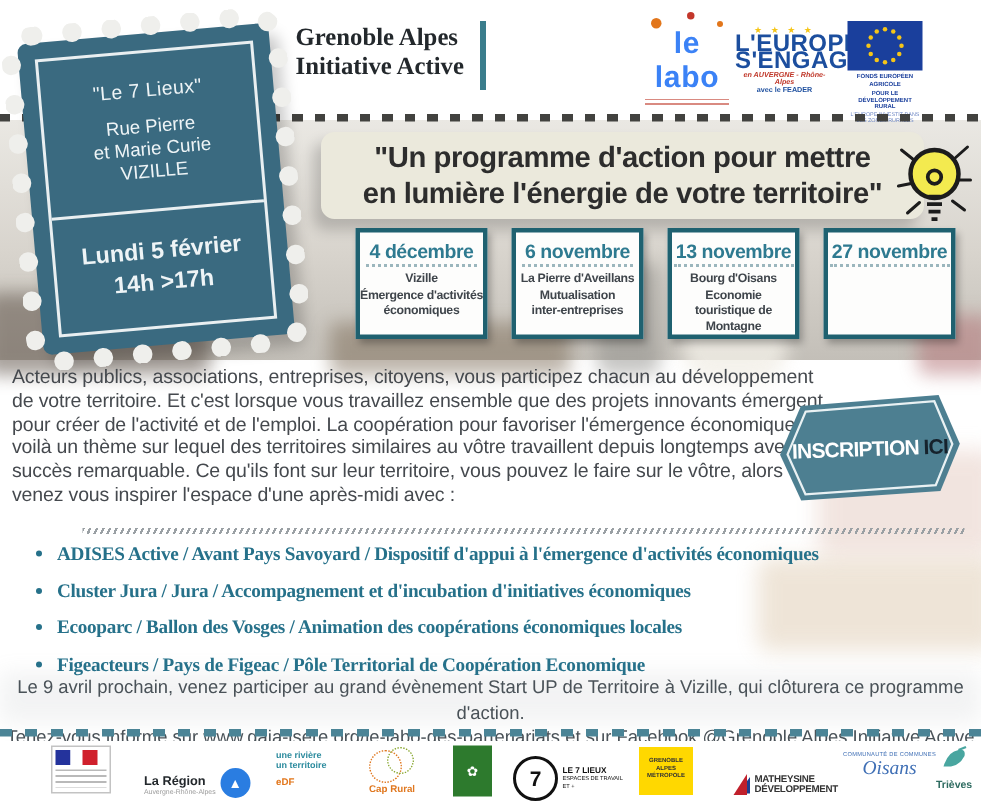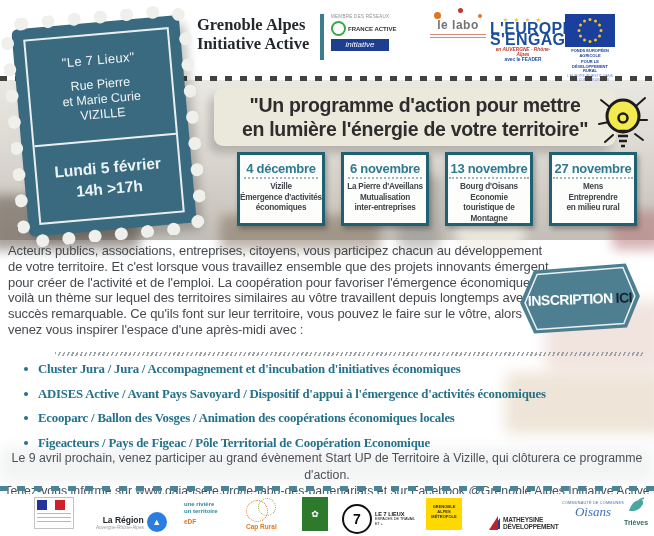--- a/index.html
+++ b/index.html
@@ -47,21 +47,21 @@
          font-weight:bold;font-size:16.5px;line-height:19px;color:#23282c;}
   .brand-bar{position:absolute;left:320px;top:14px;width:4px;height:46px;background:#3a7d8c;z-index:1;}
   .fa-block{position:absolute;left:331px;top:14px;width:92px;z-index:1;}
   .fa-caption{font-size:4.5px;color:#8a8f93;letter-spacing:.3px;}
   .fa-row{display:flex;align-items:center;margin-top:2px;}
   .fa-circle{width:11px;height:11px;border:2px solid #3aa648;border-radius:50%;margin-right:2px;}
   .fa-name{font-size:6px;font-weight:bold;color:#333;}
   .init-box{margin-top:3px;width:58px;height:12px;background:#1e3f8f;color:#fff;
             font-style:italic;font-size:8px;line-height:12px;text-align:center;}
   .labo{position:absolute;left:430px;top:18px;width:56px;z-index:1;text-align:center;}
-  .labo-name{font-size:12px;color:#737373;font-weight:bold;letter-spacing:.5px;}
+  .labo-name{font-size:20px;color:#3b82f6;font-weight:bold;letter-spacing:.5px;}
   .labo-dots span{position:absolute;border-radius:50%;background:#e2761b;}
   .labo-sub{margin-top:2px;height:6px;
             background:repeating-linear-gradient(180deg,#d98a81 0 1px,transparent 1px 3px);}
   .europe{position:absolute;left:490px;top:16px;width:66px;z-index:1;text-align:center;}
   .eu-stars{color:#f5c518;font-size:6px;letter-spacing:2px;}
   .europe-l1,.europe-l2{font-size:16px;font-weight:bold;color:#1c4e9e;line-height:11px;letter-spacing:.3px;}
   .europe-l3{font-size:4.8px;color:#c0392b;font-weight:bold;font-style:italic;margin-top:2px;}
   .europe-l4{font-size:4.8px;color:#1c4e9e;font-weight:bold;}
   .euflag{position:absolute;left:565px;top:14px;width:50px;z-index:1;text-align:center;}
   .euflag-rect{width:50px;height:33px;background:#1a3f9c;position:relative;}
@@ -110,21 +110,21 @@
   .dot-bottom{position:absolute;top:486px;left:0;width:654px;height:5px;z-index:2;
               background:repeating-linear-gradient(90deg,#4b8496 0 8px,transparent 8px 17px);}
   .partners{position:absolute;left:0;top:494px;width:654px;height:42px;background:#fff;z-index:2;}
   .partner{position:absolute;top:0;height:40px;}
   .rep-box{width:40px;height:32px;border:1px solid #c3c3c3;margin-top:3px;padding:2px;box-sizing:border-box;}
   .rep-flag{display:flex;height:10px;}
   .rep-flag i{display:block;height:10px;}
   .rep-lines{margin-top:3px;height:12px;
              background:repeating-linear-gradient(180deg,#b9b9b9 0 1px,transparent 1px 4px);}
   .region{display:flex;align-items:center;margin-top:8px;}
-  .region-txt{text-align:right;margin-right:3px;}
+  .region-txt{text-align:left;margin-right:3px;}
   .region-name{font-size:8.5px;font-weight:bold;color:#23282c;}
   .region-sub{font-size:4.6px;color:#9a9a9a;}
   .region-circ{width:20px;height:20px;border-radius:50%;background:#2a7de1;color:#fff;
                font-size:9px;line-height:20px;text-align:center;}
   .edf-l1{font-size:6px;font-weight:bold;color:#2a8a9d;line-height:6.8px;}
   .edf-mark{margin-top:3px;font-size:6.5px;font-weight:bold;color:#e2761b;}
   .cap-circ{position:relative;width:30px;height:26px;margin:4px auto 0;}
   .cap-circ i{position:absolute;border-radius:50%;}
   .cap-txt{font-size:6.5px;font-weight:bold;color:#e07820;line-height:6.5px;text-align:center;}
   .leader-box{width:26px;height:34px;background:#2d7a2d;margin-top:3px;color:#fff;text-align:center;
@@ -182,28 +182,20 @@
       </div>
     </div>
   </div>
 
   <div class="brand">
     <div>Grenoble Alpes</div>
     <div>Initiative Active</div>
   </div>
   <div class="brand-bar"></div>
 
-  <div class="fa-block">
-    <div class="fa-caption">MEMBRE DES RÉSEAUX</div>
-    <div class="fa-row">
-      <span class="fa-circle"></span>
-      <span class="fa-name">FRANCE ACTIVE</span>
-    </div>
-    <div class="init-box">initiative</div>
-  </div>
 
   <div class="labo">
     <span class="labo-dots">
       <span style="left:4px;top:-6px;width:7px;height:7px;"></span>
       <span style="left:28px;top:-10px;width:5px;height:5px;background:#c3372b;"></span>
       <span style="left:48px;top:-4px;width:4px;height:4px;"></span>
     </span>
     <div class="labo-name">le labo</div>
     <div class="labo-sub"></div>
   </div>
@@ -280,45 +272,40 @@
     <div class="event">
       <span class="event-date">13 novembre</span>
       <div class="event-lines">
         <div>Bourg d'Oisans</div>
         <div>Economie</div>
         <div>touristique de Montagne</div>
       </div>
     </div>
     <div class="event">
       <span class="event-date">27 novembre</span>
-      <div class="event-lines">
-        <div>Mens</div>
-        <div>Entreprendre</div>
-        <div>en milieu rural</div>
-      </div>
     </div>
   </div>
 
   <div class="intro">Acteurs publics, associations, entreprises, citoyens, vous participez chacun au développement de votre territoire. Et c'est lorsque vous travaillez ensemble que des projets innovants émergent pour créer de l'activité et de l'emploi. La coopération pour favoriser l'émergence économique, voilà un thème sur lequel des territoires similaires au vôtre travaillent depuis longtemps avec un succès remarquable. Ce qu'ils font sur leur territoire, vous pouvez le faire sur le vôtre, alors venez vous inspirer l'espace d'une après-midi avec :</div>
 
   <div class="cta">
     <svg width="122" height="76" viewBox="0 0 122 76">
       <polygon points="16,9 108,5 121,38 107,69 14,72 1,41" fill="#4d7f91"></polygon>
       <polygon points="19,13 105,9 116,38 104,65 17,68 6,41" fill="none" stroke="#e9f1f3" stroke-width="1.5"></polygon>
       <text x="61" y="44" text-anchor="middle" font-family="Liberation Sans, sans-serif" font-weight="bold" font-size="14" letter-spacing="-0.5">
         <tspan fill="#ffffff">INSCRIPTION</tspan><tspan fill="#16222c" dx="3">ICI</tspan>
       </text>
     </svg>
   </div>
 
   <div class="hatch"></div>
 
   <ul class="bullets">
+    <li><span class="dot"></span><span>ADISES Active / Avant Pays Savoyard / Dispositif d'appui à l'émergence d'activités économiques</span></li>
     <li><span class="dot"></span><span>Cluster Jura / Jura / Accompagnement et d'incubation d'initiatives économiques</span></li>
-    <li><span class="dot"></span><span>ADISES Active / Avant Pays Savoyard / Dispositif d'appui à l'émergence d'activités économiques</span></li>
     <li><span class="dot"></span><span>Ecooparc / Ballon des Vosges / Animation des coopérations économiques locales</span></li>
     <li><span class="dot"></span><span>Figeacteurs / Pays de Figeac / Pôle Territorial de Coopération Economique</span></li>
   </ul>
 
   <div class="foot">
     <div>Le 9 avril prochain, venez participer au grand évènement Start UP de Territoire à Vizille, qui clôturera ce programme d'action.</div>
     <div><span>Tenez-vous informé sur </span><span class="url">www.gaia-isere.org/le-labo-des-partenariats</span><span> et sur Facebook @Grenoble Alpes Initiative Active</span></div>
   </div>
 
   <div class="dot-bottom"></div>

